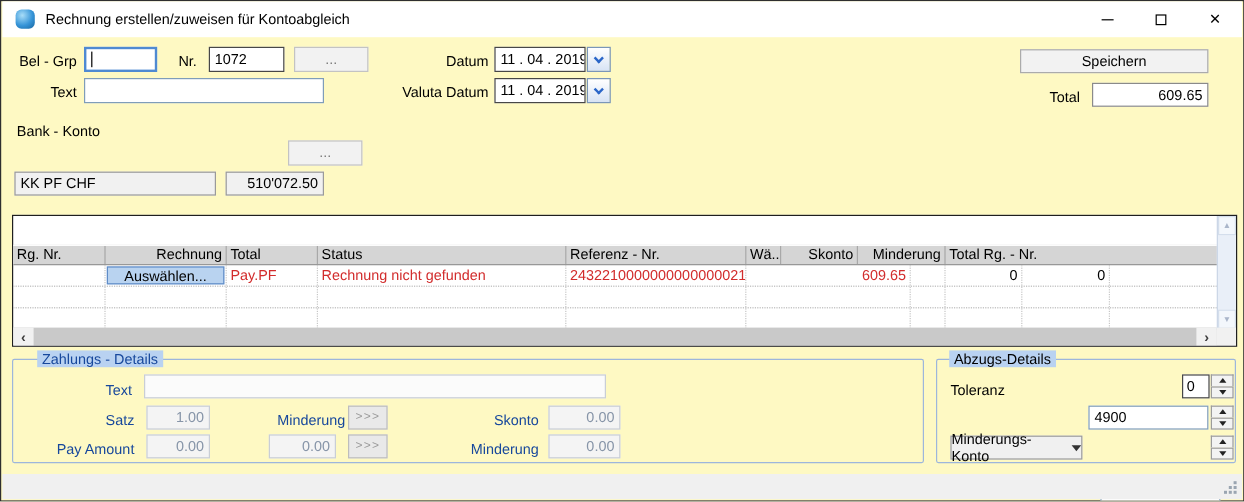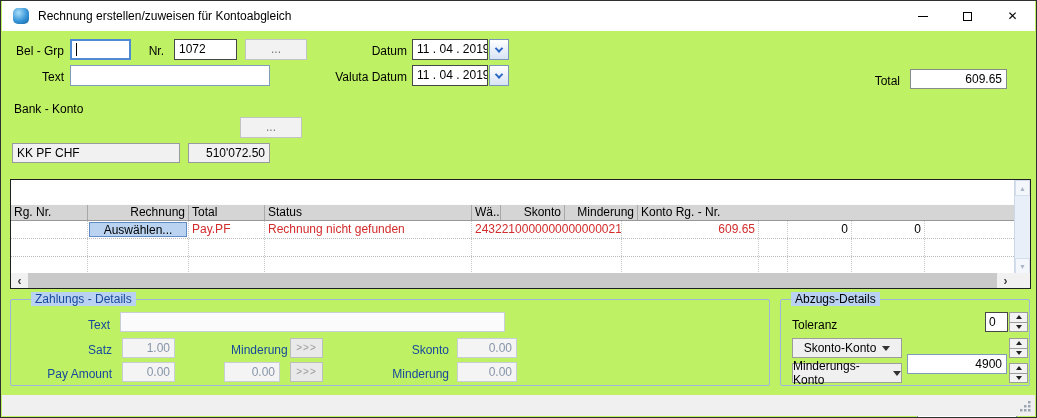--- a/index.html
+++ b/index.html
@@ -1,20 +1,20 @@
 <!DOCTYPE html>
 <html><head>
 <meta charset="utf-8">
 <style>
   * { margin:0; padding:0; box-sizing:border-box; }
   html,body { background:#dcdcdc; }
   body { font-family:"Liberation Sans", sans-serif; font-size:12px; color:#000; }
 
   .window { position:relative; width:1037px; height:418px; border:1px solid #2f2f2f;
-            background:#bef264; overflow:hidden; }
+            background:#fef9c3; overflow:hidden; }
 
   
   .titlebar { position:absolute; top:0; left:1px; right:1px; height:30px; background:#ffffff;
               display:flex; align-items:center; }
   .app-icon { width:16px; height:16px; margin-left:11px; border-radius:5px;
               background:radial-gradient(circle at 35% 30%, #a8ddf8, #3795d8 55%, #15649f);
               flex:0 0 auto; }
   .title-text { margin-left:9px; white-space:nowrap; }
   .win-btns { position:absolute; right:0; top:0; height:30px; display:flex; }
   .win-btn { width:45px; height:30px; display:flex; align-items:center; justify-content:center; }
@@ -129,20 +129,21 @@
     <div class="lbl r" style="left:134px; top:13px; width:28px;">Nr.</div>
     <div class="inp dark" style="left:172px; top:8px; width:63px;">1072</div>
     <div class="btn ell" style="left:243px; top:8px; width:62px;">...</div>
 
     <div class="lbl r" style="left:330px; top:13px; width:75px;">Datum</div>
     <div class="inp dark" style="left:410px; top:8px; width:76px;">11 . 04 . 2019</div>
     <div class="date-btn" style="left:487px; top:8px;">
         <div class="chev"></div>
       </div>
 
+    <div class="btn" style="left:848px; top:10px; width:157px; height:20px;">Speichern</div>
 
     <div class="lbl r" style="left:12px; top:39px; width:50px;">Text</div>
     <div class="inp" style="left:68px; top:34px; width:200px;"></div>
     <div class="lbl r" style="left:318px; top:39px; width:87px;">Valuta Datum</div>
     <div class="inp dark" style="left:410px; top:34px; width:76px;">11 . 04 . 2019</div>
     <div class="date-btn" style="left:487px; top:34px;">
         <div class="chev"></div>
       </div>
 
     <div class="lbl r" style="left:858px; top:43px; width:40px;">Total</div>
@@ -152,24 +153,25 @@
     <div class="btn ell" style="left:238px; top:86px; width:62px;">...</div>
     <div class="inp ro" style="left:10px; top:112px; width:168px; height:20px; line-height:18px;">KK PF CHF</div>
     <div class="inp ro ar" style="left:186px; top:112px; width:82px; height:20px; line-height:18px;">510'072.50</div>
 
     <div class="grid">
       <div class="grid-header">
         <div class="gh" style="width:77px;">Rg. Nr.</div>
         <div class="gh ar" style="width:101px;">Rechnung</div>
         <div class="gh" style="width:76px;">Total</div>
         <div class="gh" style="width:207px;">Status</div>
+        <div class="gh" style="width:150px;">Referenz - Nr.</div>
         <div class="gh" style="width:29px;">Wä...</div>
         <div class="gh ar" style="width:64px;">Skonto</div>
         <div class="gh ar" style="width:73px;">Minderung</div>
-        <div class="gh last">Konto Rg. - Nr.</div>
+        <div class="gh last">Total Rg. - Nr.</div>
       </div>
 
       <div class="gr">
         <div class="gc" style="width:77px;"></div>
         <div class="gc" style="width:101px; padding:0 1px;">
           <div class="cell-btn">Auswählen...</div>
         </div>
         <div class="gc red" style="width:76px;">Pay.PF</div>
         <div class="gc red" style="width:207px;">Rechnung nicht gefunden</div>
         <div class="gc red" style="width:150px;">2432210000000000000021410575</div>
@@ -263,25 +265,21 @@
     <div class="inp dark h20" style="left:983px; top:281px; width:23px; padding:0 3px;">0</div>
     <div class="spin" style="left:1007px; top:281px;">
       <div>
           <div class="tri-up-s"></div>
         </div>
       <div>
           <div class="tri-dn-s"></div>
         </div>
     </div>
 
-    <div class="drop-btn" style="left:790px; top:307px; width:110px;">
-      <span>Skonto-Konto</span>
-      <span class="tri-dn"></span>
-    </div>
-    <div class="inp h20" style="left:905px; top:323px; width:100px;text-align:right;">4900</div>
+    <div class="inp h20" style="left:905px; top:307px; width:100px;">4900</div>
     <div class="spin" style="left:1007px; top:307px;">
       <div>
           <div class="tri-up-s"></div>
         </div>
       <div>
           <div class="tri-dn-s"></div>
         </div>
     </div>
 
     <div class="drop-btn" style="left:790px; top:332px; width:110px; gap:3px;">

